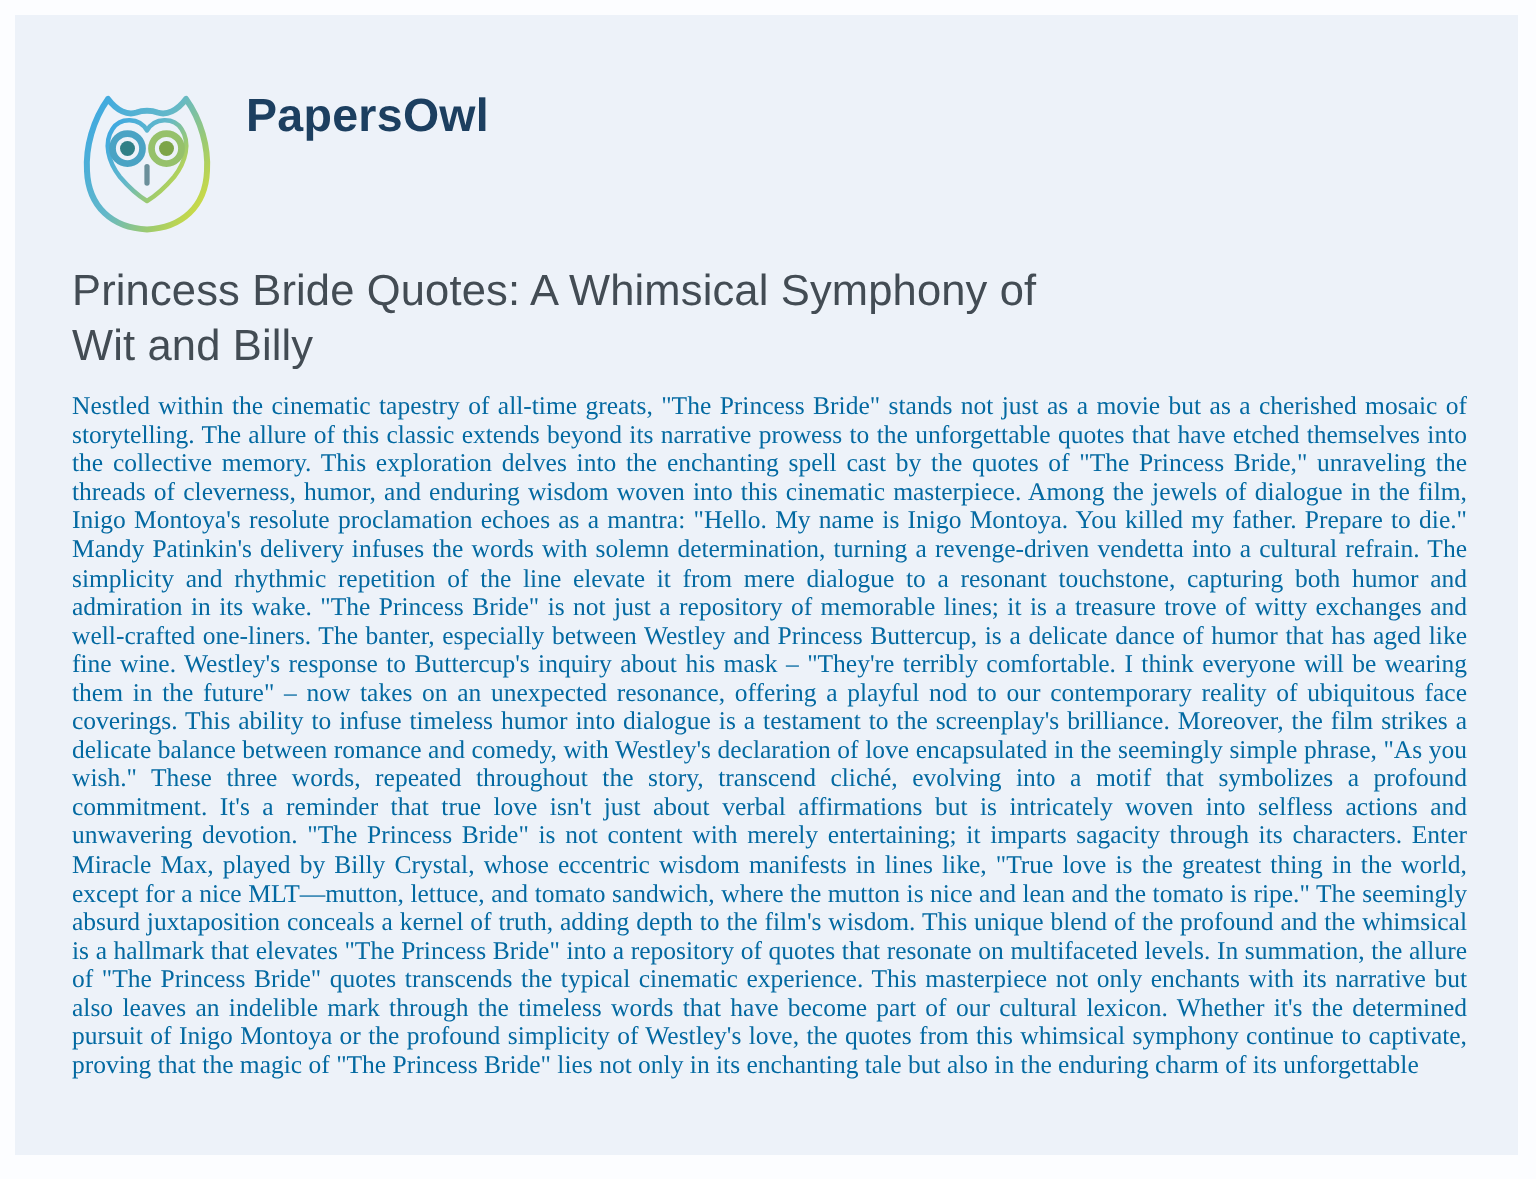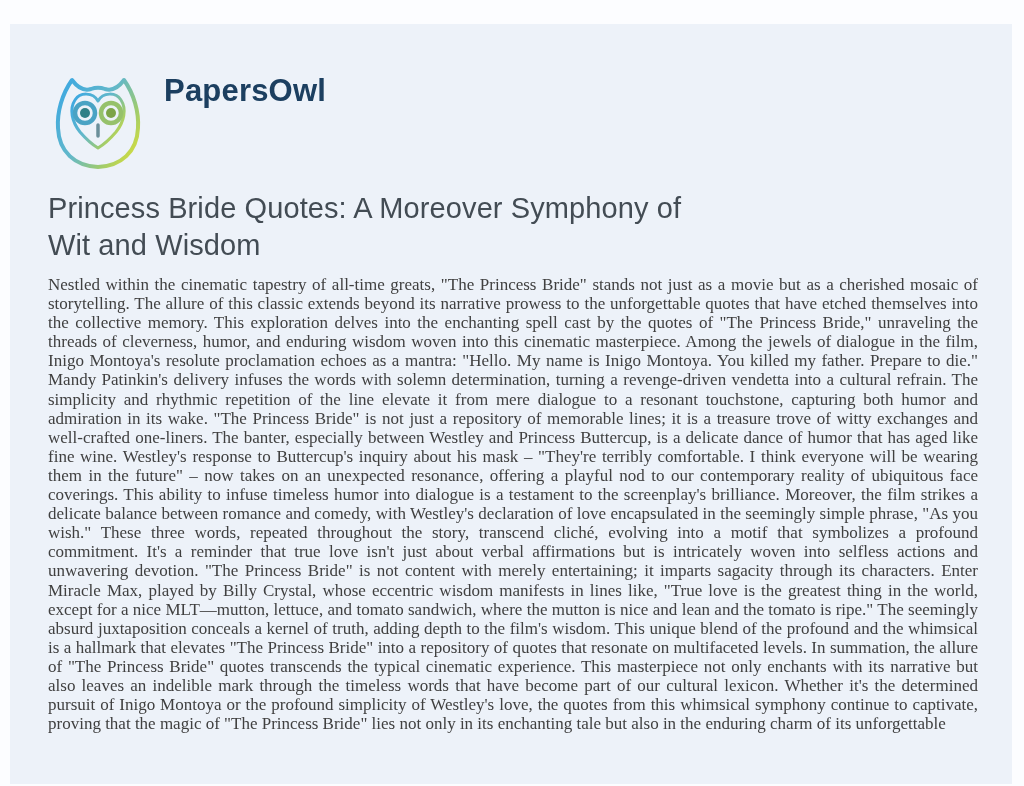--- a/index.html
+++ b/index.html
@@ -4,21 +4,21 @@
 <style>
   html,body{margin:0;padding:0;}
   body{
     width:1024px;height:786px;
     background:#fcfdff;
     font-family:"Liberation Sans",sans-serif;
     position:relative;
     overflow:hidden;
   }
   .page{
-    position:absolute;left:10px;top:24px;
+    position:absolute;left:10px;top:10px;
     width:1002px;height:760px;
     background:#edf2f9;
   }
   .header{
     display:flex;
     align-items:flex-start;
     padding:46px 0 0 38px;
   }
   .logo-wrap{
     width:100px;height:104px;
@@ -54,21 +54,21 @@
     color:#434c54;
     line-height:37px;
     letter-spacing:0.1px;
   }
   .body-text{
     margin:11px 38px 0 38px;
     width:930px;
     font-family:"Liberation Serif","DejaVu Serif",serif;
     font-size:17px;
     line-height:19.1px;
-    color:#404040;
+    color:#0369a1;
     text-align:justify;
   }
 </style>
 </head>
 <body>
 
 <div class="page">
 
   <div class="header">
 
@@ -93,17 +93,17 @@
         </svg>
       </span>
     </div>
 
     <div class="brand-col">
       <div class="brand">PapersOwl</div>
     </div>
 
   </div>
 
-  <h1 class="title">Princess Bride Quotes: A Moreover Symphony of Wit and Wisdom</h1>
+  <h1 class="title">Princess Bride Quotes: A Whimsical Symphony of Wit and Billy</h1>
 
   <p class="body-text">Nestled within the cinematic tapestry of all-time greats, "The Princess Bride" stands not just as a movie but as a cherished mosaic of storytelling. The allure of this classic extends beyond its narrative prowess to the unforgettable quotes that have etched themselves into the collective memory. This exploration delves into the enchanting spell cast by the quotes of "The Princess Bride," unraveling the threads of cleverness, humor, and enduring wisdom woven into this cinematic masterpiece. Among the jewels of dialogue in the film, Inigo Montoya's resolute proclamation echoes as a mantra: "Hello. My name is Inigo Montoya. You killed my father. Prepare to die." Mandy Patinkin's delivery infuses the words with solemn determination, turning a revenge-driven vendetta into a cultural refrain. The simplicity and rhythmic repetition of the line elevate it from mere dialogue to a resonant touchstone, capturing both humor and admiration in its wake. "The Princess Bride" is not just a repository of memorable lines; it is a treasure trove of witty exchanges and well-crafted one-liners. The banter, especially between Westley and Princess Buttercup, is a delicate dance of humor that has aged like fine wine. Westley's response to Buttercup's inquiry about his mask – "They're terribly comfortable. I think everyone will be wearing them in the future" – now takes on an unexpected resonance, offering a playful nod to our contemporary reality of ubiquitous face coverings. This ability to infuse timeless humor into dialogue is a testament to the screenplay's brilliance. Moreover, the film strikes a delicate balance between romance and comedy, with Westley's declaration of love encapsulated in the seemingly simple phrase, "As you wish." These three words, repeated throughout the story, transcend cliché, evolving into a motif that symbolizes a profound commitment. It's a reminder that true love isn't just about verbal affirmations but is intricately woven into selfless actions and unwavering devotion. "The Princess Bride" is not content with merely entertaining; it imparts sagacity through its characters. Enter Miracle Max, played by Billy Crystal, whose eccentric wisdom manifests in lines like, "True love is the greatest thing in the world, except for a nice MLT—mutton, lettuce, and tomato sandwich, where the mutton is nice and lean and the tomato is ripe." The seemingly absurd juxtaposition conceals a kernel of truth, adding depth to the film's wisdom. This unique blend of the profound and the whimsical is a hallmark that elevates "The Princess Bride" into a repository of quotes that resonate on multifaceted levels. In summation, the allure of "The Princess Bride" quotes transcends the typical cinematic experience. This masterpiece not only enchants with its narrative but also leaves an indelible mark through the timeless words that have become part of our cultural lexicon. Whether it's the determined pursuit of Inigo Montoya or the profound simplicity of Westley's love, the quotes from this whimsical symphony continue to captivate, proving that the magic of "The Princess Bride" lies not only in its enchanting tale but also in the enduring charm of its unforgettable</p>
 
 </div>
 
 </body></html>

